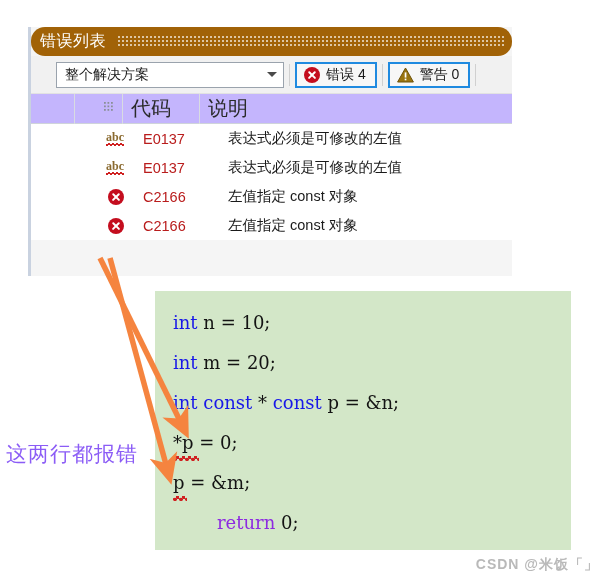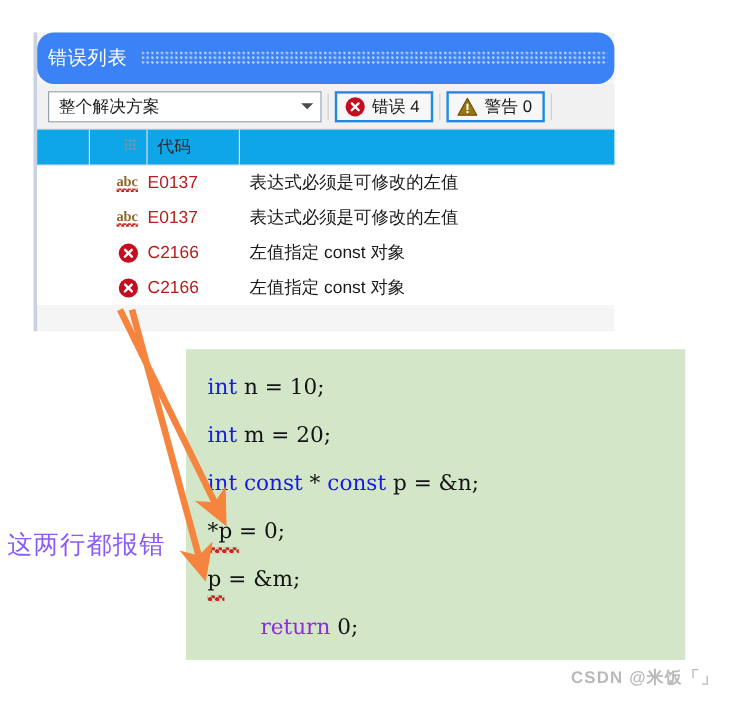--- a/index.html
+++ b/index.html
@@ -21,22 +21,22 @@
     left: 28px;
     top: 27px;
     width: 484px;
     height: 249px;
     background: #f5f5f5;
     border-left: 3px solid #c9d2e0;
     box-sizing: border-box;
   }
 
   #panel-titlebar {
-    height: 43px;
-    background: #3b82f6;
+    height: 29px;
+    background: #a16207;
     display: flex;
     align-items: center;
     padding-left: 9px;
     box-sizing: border-box;
     border-radius: 14px;
   }
   #panel-title {
     color: #ffffff;
     font-size: 16px;
     letter-spacing: 0.5px;
@@ -65,20 +65,21 @@
 
   #scope-select {
     width: 228px;
     height: 26px;
     background: #ffffff;
     border: 1px solid #9aa3ad;
     display: flex;
     align-items: center;
     box-sizing: border-box;
     padding: 0 6px 0 8px;
+    margin-left: 16px;
   }
   #scope-select-label {
     flex: 1;
     font-size: 14px;
     color: #1a1a1a;
     white-space: nowrap;
   }
   .caret-down {
     width: 0; height: 0;
     border-left: 5px solid transparent;
@@ -129,26 +130,26 @@
 
   .warn-tri {
     width: 17px; height: 16px;
     position: relative;
     flex: 0 0 auto;
   }
 
   
   #grid-header {
     height: 30px;
-    background: #0ea5e9;
+    background: #c4b5fd;
     border-bottom: 1px solid #cfd4da;
     display: flex;
     align-items: center;
     box-sizing: border-box;
-    font-size: 14px;
+    font-size: 20px;
     color: #2a2a2a;
   }
   .gh-cell {
     height: 30px;
     display: flex;
     align-items: center;
     box-sizing: border-box;
     border-right: 1px solid #d8dce1;
     padding-left: 8px;
   }
@@ -166,24 +167,24 @@
 
   #grid-body { background: #ffffff; }
   .grid-row {
     height: 29px;
     display: flex;
     align-items: center;
     background: #ffffff;
     font-size: 14.5px;
   }
   .cell-icon {
-    width: 92px;
+    width: 112px;
     display: flex;
     justify-content: flex-end;
-    padding-right: 8px;
+    padding-right: 19px;
     box-sizing: border-box;
     align-items: flex-end;
   }
   .cell-code {
     width: 77px;
     color: #b91c1c;
     box-sizing: border-box;
   }
   .cell-desc {
     flex: 1;
@@ -311,20 +312,21 @@
 
     <div class="tb-sep"></div>
   </div>
 
   <div id="grid-header">
     <div class="gh-cell" id="gh-blank"></div>
     <div class="gh-cell" id="gh-icon">
       <span class="gh-dots"></span>
     </div>
     <div class="gh-cell" id="gh-code">代码</div>
+    <div class="gh-cell" id="gh-desc">说明</div>
   </div>
 
   <div id="grid-body">
       <div class="grid-row">
         <div class="cell-icon">
           <span class="abc-icon">abc<span class="squig"></span></span>
         </div>
         <div class="cell-code">E0137</div>
         <div class="cell-desc">表达式必须是可修改的左值</div>
       </div>

